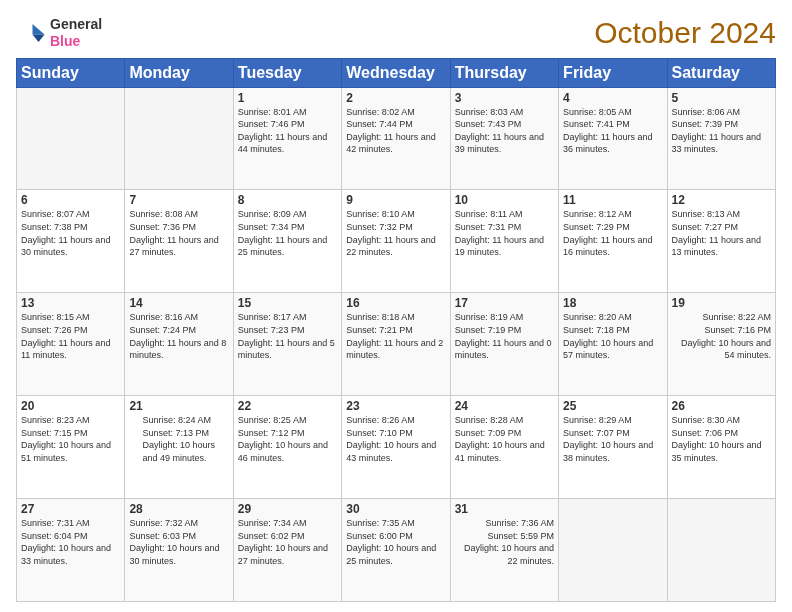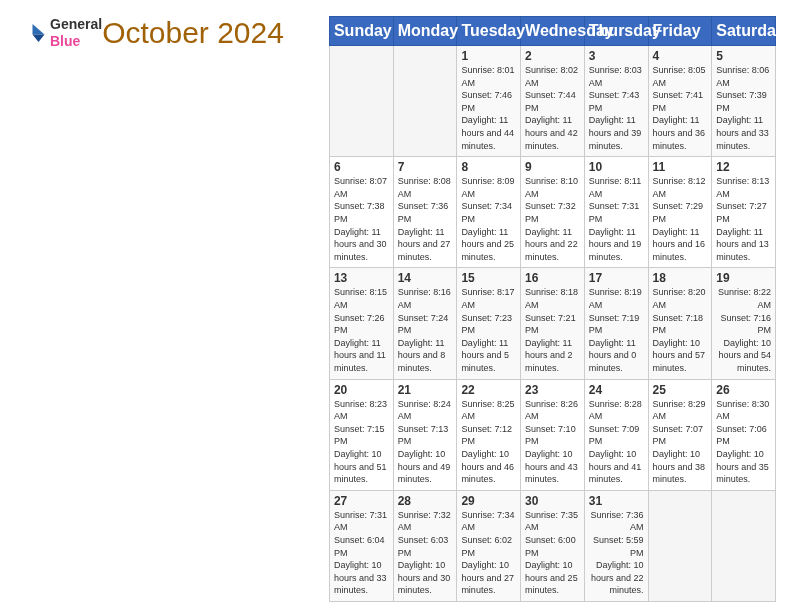--- a/index.html
+++ b/index.html
@@ -8,22 +8,21 @@
       height: 612px;
       font-family: Arial, sans-serif;
       background: #fff;
       overflow: hidden;
     }
     .page {
       width: 792px;
       height: 612px;
       padding: 16px 16px 10px 16px;
       display: flex;
-      flex-direction: row;
-      gap: 45px;
+      flex-direction: column;
     }
     .header {
       display: flex;
       justify-content: space-between;
       align-items: flex-start;
       margin-bottom: 8px;
     }
     .logo {
       display: flex;
       align-items: center;
@@ -260,21 +259,21 @@
         </tr>
         <tr>
           <td>
             <span class="day-number">20</span>
             <div class="day-info" style="white-space: pre-line;">Sunrise: 8:23 AM
 Sunset: 7:15 PM
 Daylight: 10 hours and 51 minutes.</div>
           </td>
           <td>
             <span class="day-number">21</span>
-            <div class="day-info" style="white-space: pre-line;">Sunrise: 8:24 AM
+            <div class="day-info" style="white-space: pre-line; margin-left: 13px;">Sunrise: 8:24 AM
 Sunset: 7:13 PM
 Daylight: 10 hours and 49 minutes.</div>
           </td>
           <td>
             <span class="day-number">22</span>
             <div class="day-info" style="white-space: pre-line;">Sunrise: 8:25 AM
 Sunset: 7:12 PM
 Daylight: 10 hours and 46 minutes.</div>
           </td>
           <td>

